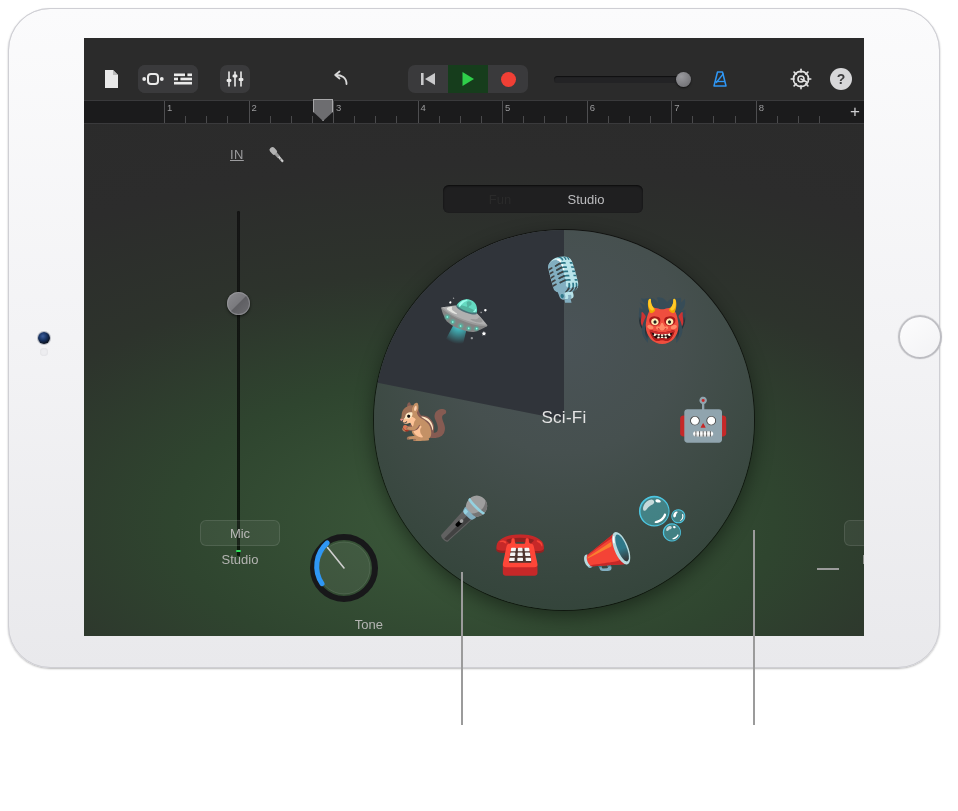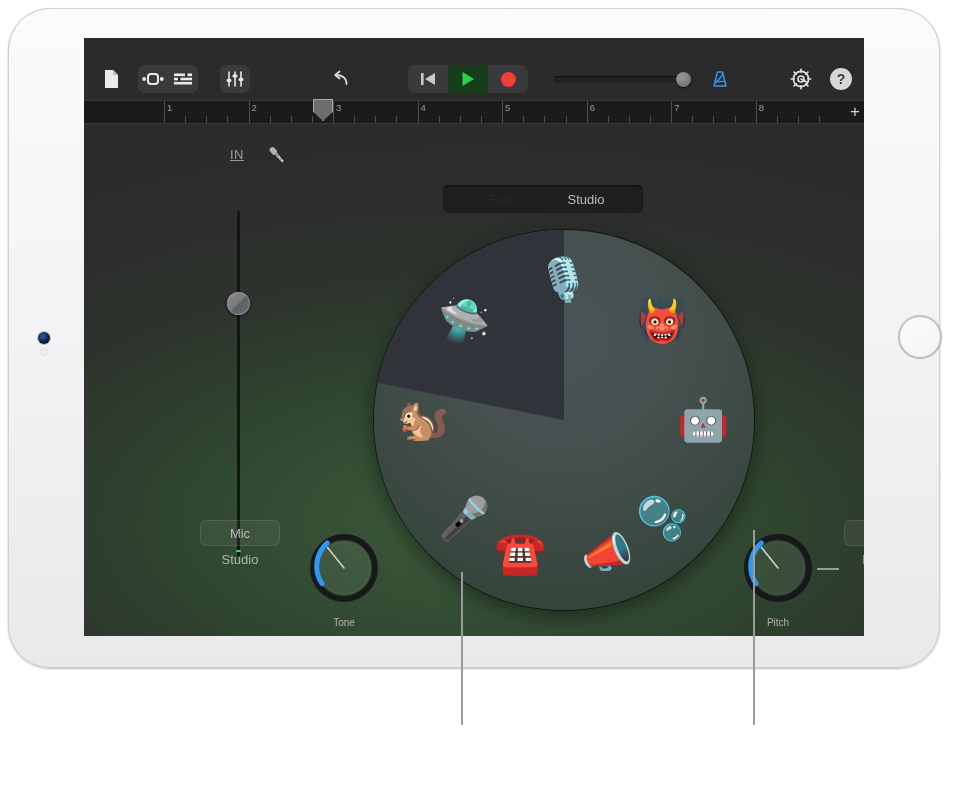--- a/index.html
+++ b/index.html
@@ -172,21 +172,21 @@
     font-size:17px; color:#e4e4e4; letter-spacing:.3px;
   }
   .voice {
     position:absolute; width:60px; height:60px; margin-left:-30px; margin-top:-30px;
     display:flex; align-items:center; justify-content:center;
     font-size:42px; line-height:1;
   }
 
   
   .knob-wrap { position:absolute; }
-  .knob-label { text-align:center; font-size:10px; color:#b4b4b2; margin-top:6px; }
+  .knob-label { text-align:right; font-size:13px; color:#b4b4b2; margin-top:6px; }
   .pill {
     position:absolute; width:80px; height:26px; border-radius:6px;
     background: rgba(255,255,255,.055);
     box-shadow: inset 0 0 0 1px rgba(255,255,255,.10);
     display:flex; align-items:center; justify-content:center;
     font-size:13px;
   }
   .pill-caption { position:absolute; width:80px; text-align:center; font-size:13px; color:#b4b4b2; }
 
   
@@ -371,20 +371,21 @@
       <div class="fader-thumb" style="left:143px; top:168px;"></div>
       <div class="level-led" style="left:152px; top:426px;"></div>
 
       <div class="segmented" style="top:61px;">
         <div class="seg active">Fun</div>
         <div class="seg">Studio</div>
       </div>
 
       <div class="wheel" style="left:290px; top:106px;" id="voice-wheel">
         <div class="wheel-selected"></div>
+        <div class="wheel-center-label">Sci-Fi</div>
       <div class="voice" style="left: 288.995px; top: 91.0051px;">👹</div>
           <div class="voice" style="left: 330px; top: 190px;">🤖</div>
           <div class="voice" style="left: 288.995px; top: 288.995px;">🫧</div>
           <div class="voice" style="left: 233.262px; top: 323.148px;">📣</div>
           <div class="voice" style="left: 146.738px; top: 323.148px;">☎️</div>
           <div class="voice" style="left: 91.0051px; top: 288.995px;">🎤</div>
           <div class="voice" style="left: 50px; top: 190px;">🐿️</div>
           <div class="voice" style="left: 91.0051px; top: 91.0051px;">🛸</div>
           <div class="voice" style="left: 190px; top: 50px;">🎙️</div>
         </div>
@@ -394,31 +395,20 @@
           <svg width="78" height="78" viewBox="0 0 78 78">
             <circle cx="39" cy="39" r="31" fill="none" stroke="#18181a" stroke-width="6"></circle>
             <circle cx="39" cy="39" r="26" fill="rgba(255,255,255,.055)" stroke="rgba(255,255,255,.10)" stroke-width="1"></circle>
             <path d="M 17.0 54.6 A 31 31 0 0 1 22.2 14.0" fill="none" stroke="#2f97f5" stroke-width="5" stroke-linecap="round"></path>
             <line x1="39" y1="39" x2="22.5" y2="18.5" stroke="#cfcfcf" stroke-width="1.6" stroke-linecap="round"></line>
           </svg>
         </div>
         <div class="knob-label" style="width:78px;">Tone</div>
       </div>
 
-      <div class="knob-wrap" style="left:655px; top:405px;">
-        <div>
-          <svg width="78" height="78" viewBox="0 0 78 78">
-            <circle cx="39" cy="39" r="31" fill="none" stroke="#18181a" stroke-width="6"></circle>
-            <circle cx="39" cy="39" r="26" fill="rgba(255,255,255,.055)" stroke="rgba(255,255,255,.10)" stroke-width="1"></circle>
-            <path d="M 17.0 54.6 A 31 31 0 0 1 22.2 14.0" fill="none" stroke="#2f97f5" stroke-width="5" stroke-linecap="round"></path>
-            <line x1="39" y1="39" x2="22.5" y2="18.5" stroke="#cfcfcf" stroke-width="1.6" stroke-linecap="round"></line>
-          </svg>
-        </div>
-        <div class="knob-label" style="width:78px;">Pitch</div>
-      </div>
 
       <div class="pill" style="left:116px; top:396px; color:#b8b8b6;">Mic</div>
       <div class="pill-caption" style="left:116px; top:428px;">Studio</div>
 
       <div class="pill" style="left:760px; top:396px; color:#2f97f5;">Off</div>
       <div class="pill-caption" style="left:760px; top:428px;">Monitor</div>
 
       <div class="callout-h" style="left:733px; top:444px; width:22px;"></div>
     </div>
   </div>

